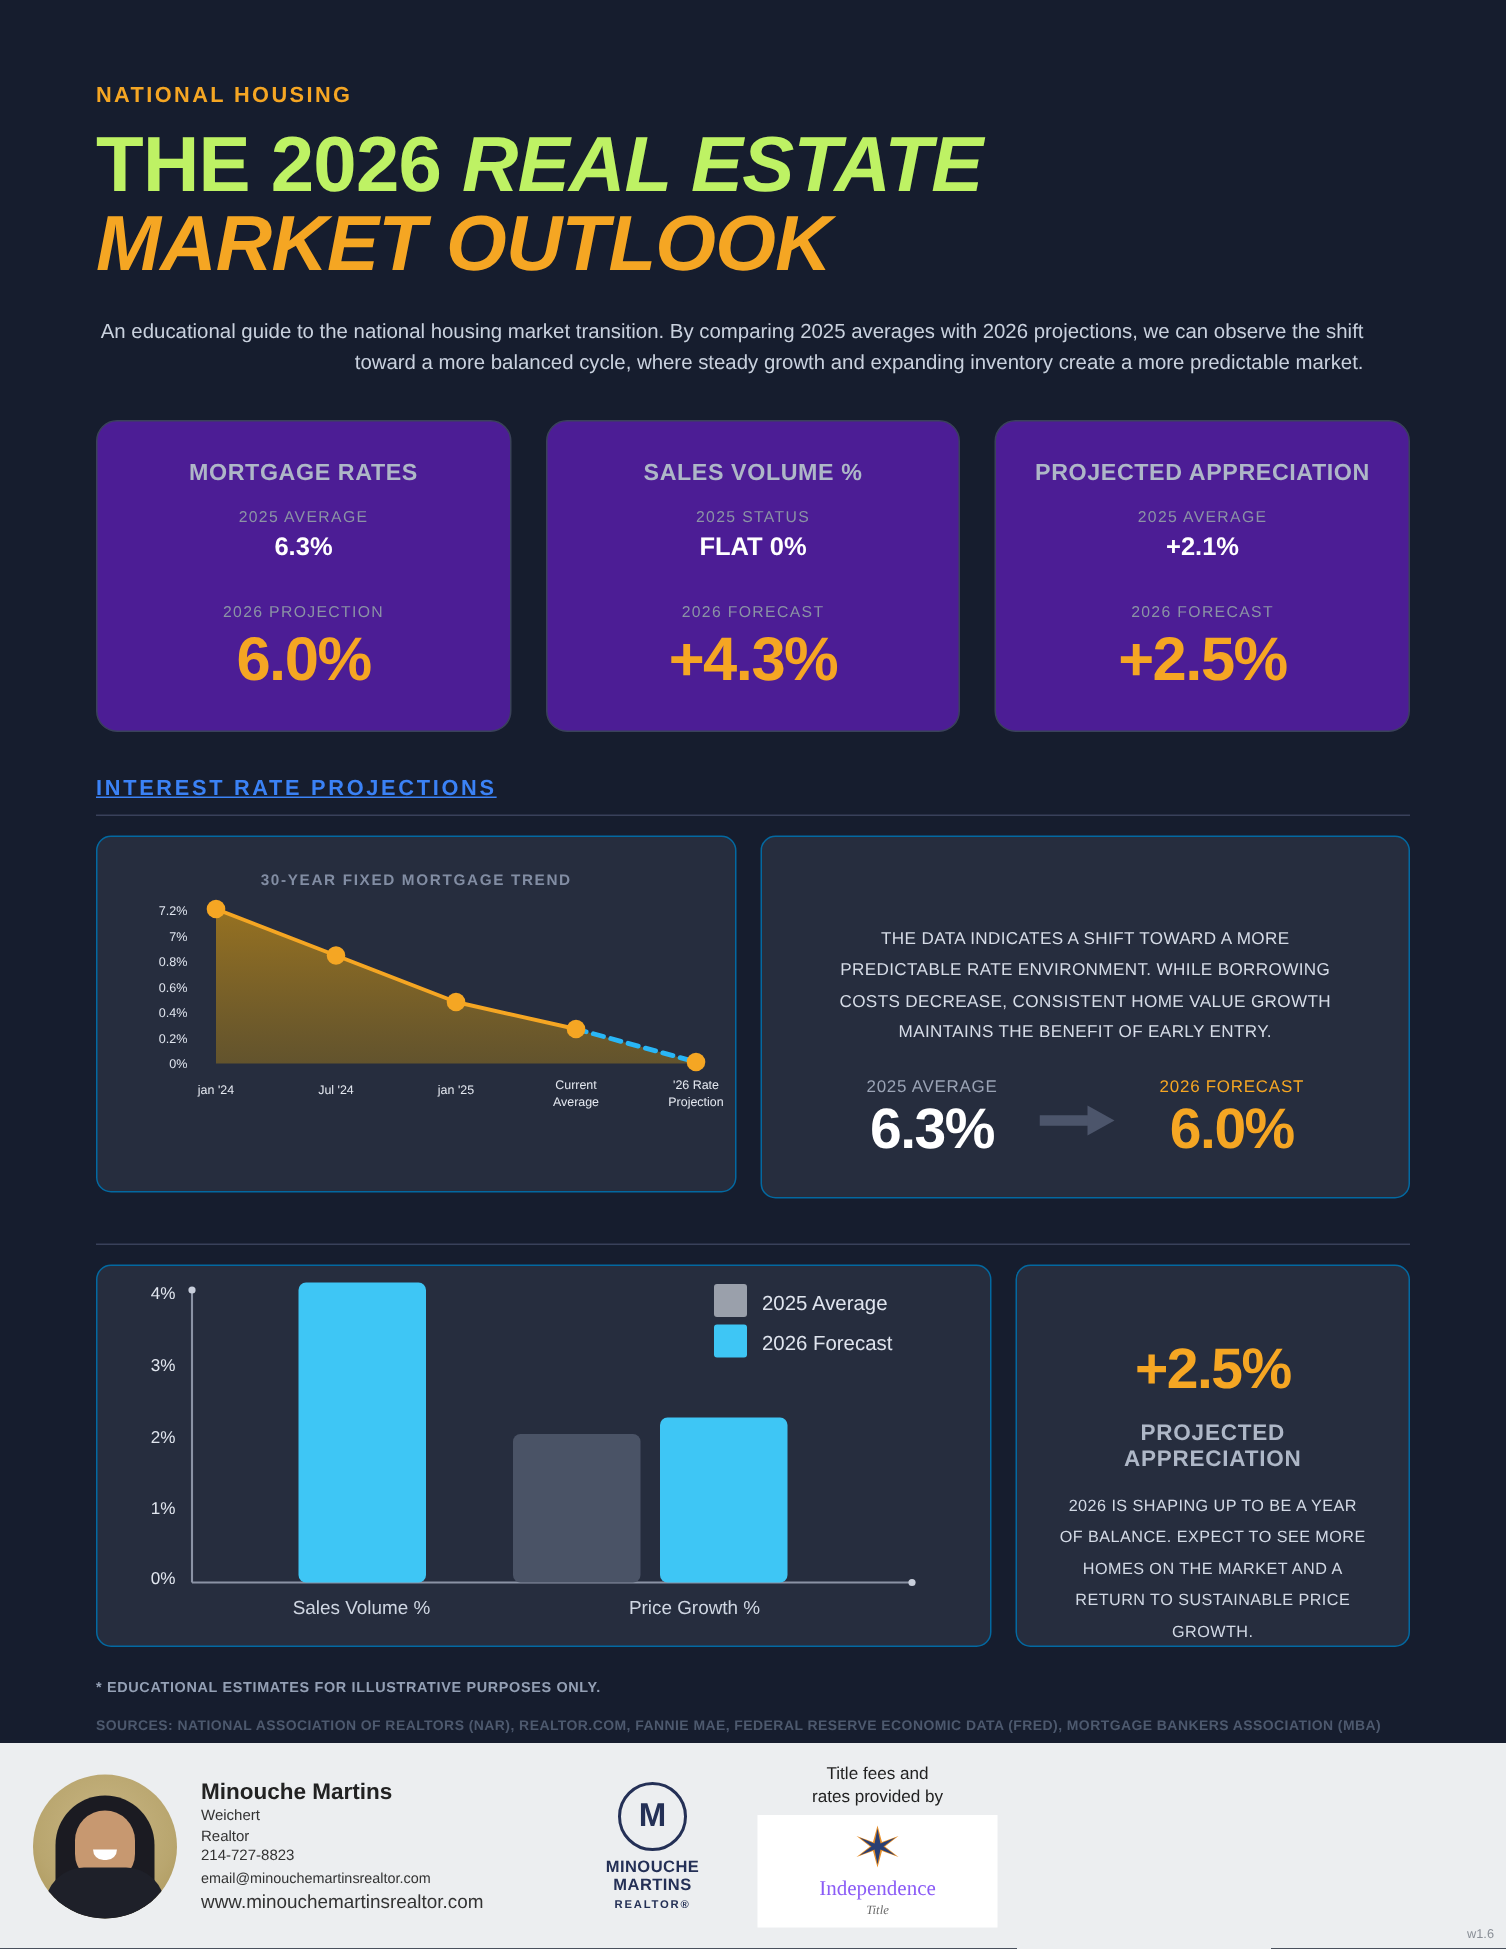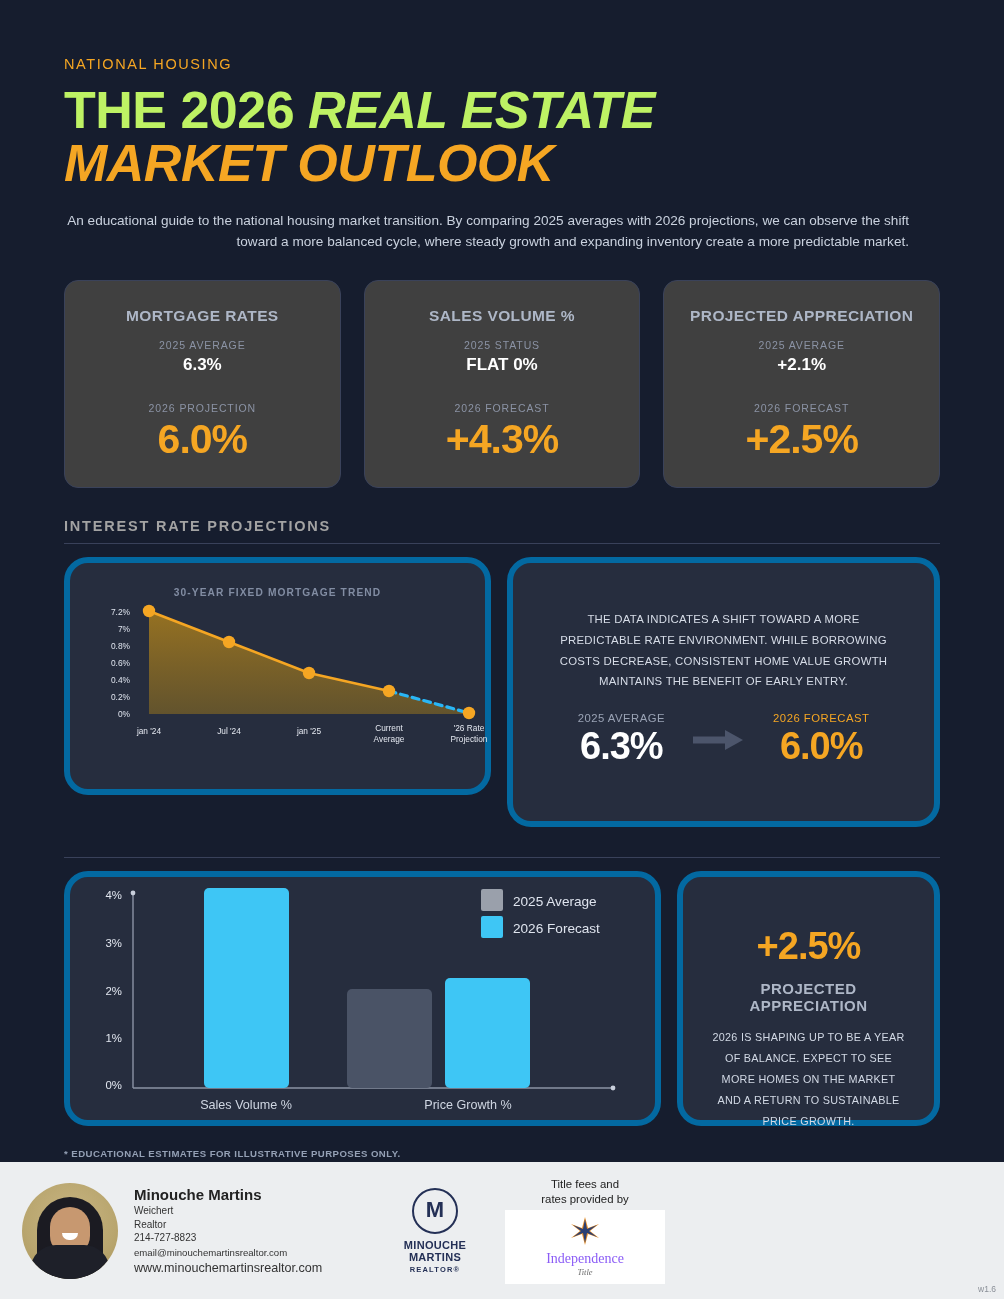--- a/index.html
+++ b/index.html
@@ -7,73 +7,73 @@
     width: 1004px; height: 1299px;
     background: #161d2e;
     font-family: "Liberation Sans", sans-serif;
     overflow: hidden;
   }
   .page { position: relative; width: 1004px; height: 1299px; background: #161d2e; }
 
   
   .header { padding: 56px 64px 0 64px; }
   .eyebrow {
-    color: #f5a623; font-size: 14.5px; font-weight: normal;
+    color: #f5a623; font-size: 14.5px; font-weight: bold;
     letter-spacing: 1.6px; margin-bottom: 12px;
   }
   .title-line { font-size: 52px; font-weight: bold; line-height: 1.02; letter-spacing: -0.5px; }
   .t-white { color: #bef264; }
   .t-ital { font-style: italic; }
   .t-orange { color: #f5a623; font-style: italic; }
   .subtitle {
     margin-top: 20px; color: #c9d1de; font-size: 13.6px; line-height: 1.55;
     max-width: 845px;
     text-align: right;
   }
 
   
   .cards { display: flex; gap: 23px; padding: 28px 64px 0 64px; }
   .card {
-    flex: 1; background: #404040; border: 1px solid #3a425a;
+    flex: 1; background: #4c1d95; border: 1px solid #3a425a;
     border-radius: 14px; padding: 26px 18px 24px 18px; text-align: center;
     height: 208px; display: flex; flex-direction: column;
   }
   .card-title {
     color: #aeb7c7; font-size: 15.5px; font-weight: bold; letter-spacing: 0.4px;
     margin-bottom: 14px;
   }
   .card-sub { color: #8b93a5; font-size: 10.5px; letter-spacing: 0.9px; }
   .card-val { color: #ffffff; font-size: 17px; font-weight: bold; margin-top: 4px; }
   .card-div { height: 1px; background: #424a62; margin: 14px 30px 13px 30px; }
   .card-sub2 { color: #8b93a5; font-size: 10.5px; letter-spacing: 0.9px; }
   .card-big { color: #f5a623; font-size: 41px; font-weight: bold; margin-top: 2px; letter-spacing: -1px; }
 
   
   .sec-head { padding: 0 64px; margin-top: 30px; }
   .sec-head h2 {
-    color: #a3a3a3; font-size: 14.5px; font-weight: bold; letter-spacing: 1.8px;
+    color: #3b82f6; font-size: 14.5px; font-weight: bold; letter-spacing: 1.8px; text-decoration: underline;
   }
   .sec-rule { height: 1px; background: #39415a; margin-top: 9px; }
 
   
   .row { display: flex; gap: 16px; padding: 0 64px; margin-top: 13px; }
   .panel {
-    background: #262d3e; border: 6px solid #0369a1; border-radius: 24px;
+    background: #262d3e; border: 1px solid #0369a1; border-radius: 10px;
   }
 
   
   .panel-line { width: 427px; height: 238px; position: relative; }
   .chart-cap {
     text-align: center; color: #828da3; font-size: 10.2px; font-weight: bold;
     letter-spacing: 1.1px; padding-top: 24px;
   }
   .linechart { position: absolute; left: 0; top: 38px; width: 427px; height: 195px; }
 
   
-  .panel-rate { flex: 1; height: 270px; padding: 46px 38px 0 38px; }
+  .panel-rate { flex: 1; height: 242px; padding: 58px 38px 0 38px; }
   .rate-note {
     color: #d6dce7; font-size: 11.4px; line-height: 1.82; text-align: center;
     letter-spacing: 0.25px;
   }
   .rate-cmp { display: flex; align-items: center; justify-content: center; gap: 28px; margin-top: 20px; }
   .rate-col { text-align: center; }
   .rate-lbl { font-size: 11.3px; letter-spacing: 0.5px; }
   .lbl-grey { color: #9aa3b5; }
   .lbl-orange { color: #f5a623; }
   .rate-num { font-size: 38px; font-weight: bold; line-height: 1.05; margin-top: 3px; letter-spacing: -1px; }

